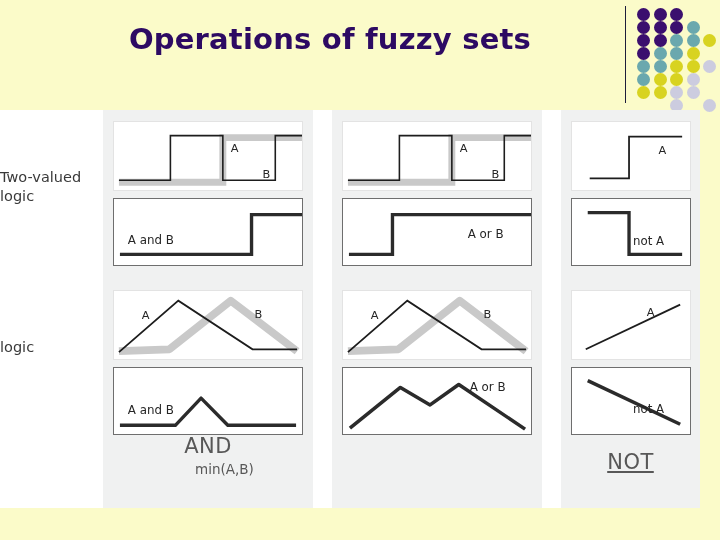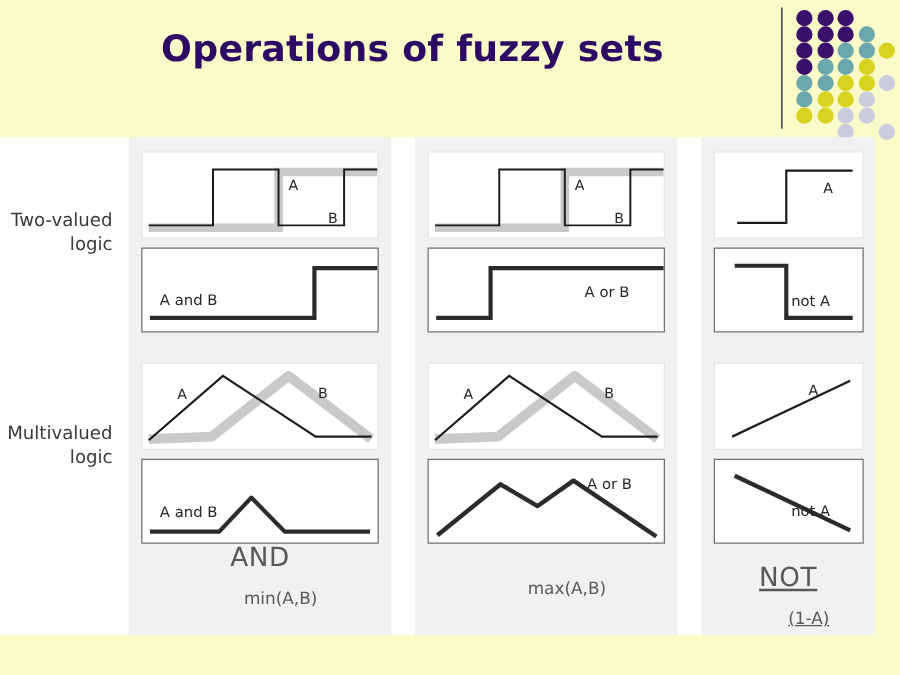--- a/index.html
+++ b/index.html
@@ -30,42 +30,42 @@
 
   
   .content{
     position:absolute;left:0;top:110px;width:700px;height:398px;
     background:#ffffff;
   }
   .rowlabel{
     position:absolute;
     font-family:"DejaVu Sans", sans-serif;
     font-size:14.5px;color:#3a3a3a;
-    text-align:right;line-height:1.32;
+    line-height:1.32;
     width:90px;
   }
   #rowlabel-two{left:0px;top:58px;}
   #rowlabel-multi{left:0px;top:228px;}
 
   
   .col{
     position:absolute;top:0;height:398px;
     background:#f0f1f1;
   }
   #col-and {left:103px;width:210px;}
   #col-or  {left:332px;width:210px;}
   #col-not {left:561px;width:139px;}
 
   .opname{
     position:absolute;width:100%;text-align:center;
     font-family:"DejaVu Sans", sans-serif;
     color:#585858;
   }
   .opname .big{font-size:21px;letter-spacing:.5px;display:block;}
-  .opname .small{font-size:13.5px;display:block;margin-top:13px;padding-left:33px;}
+  .opname .small{font-size:13.5px;display:block;margin-top:3px;padding-left:33px;}
 
   
   .box{position:absolute;background:#ffffff;box-sizing:border-box;}
   .box.light{border:1px solid #e3e3e3;}
   .box.dark{border:1px solid #6e6e6e;text-align:right;}
   .box svg{display:block;width:100%;height:100%;}
   .lbl{
     font-family:"DejaVu Sans", sans-serif;
     font-size:11.5px;fill:#262626;
   }
@@ -114,21 +114,20 @@
       </div>
   </div>
 
   <div class="content">
 
     <div class="rowlabel" id="rowlabel-two">
       <div>Two-valued</div>
       <div>logic</div>
     </div>
     <div class="rowlabel" id="rowlabel-multi">
-      <div>Multivalued</div>
       <div>logic</div>
     </div>
 
     <div class="col" id="col-and">
 
       <div class="box light" style="left:10px;top:11px;width:190px;height:70px;">
         <svg viewBox="0 0 190 70" preserveAspectRatio="none">
           <polyline points="5,62 110,62 110,16 190,16" fill="none" stroke="#c9c9c9" stroke-width="7"></polyline>
           <polyline points="5,60 57,60 57,14 110,14 110,60 163,60 163,14 190,14" fill="none" stroke="#1d1d1d" stroke-width="1.6"></polyline>
           <text class="lbl" x="118" y="31">A</text>
@@ -193,21 +192,20 @@
       </div>
 
       <div class="box dark" style="left:10px;top:257px;width:190px;height:68px;">
         <svg viewBox="0 0 190 68" preserveAspectRatio="none">
           <polyline points="7,62 58,20 88,38 117,17 184,63" fill="none" stroke="#2b2b2b" stroke-width="3.6" stroke-linejoin="round"></polyline>
           <text class="lbl bigger" x="128" y="24">A or B</text>
         </svg>
       </div>
 
       <div class="opname" style="top:340px;">
-        <span class="small">max(A,B)</span>
       </div>
     </div>
 
     <div class="col" id="col-not">
 
       <div class="box light" style="left:10px;top:11px;width:120px;height:70px;">
         <svg viewBox="0 0 120 70" preserveAspectRatio="none">
           <polyline points="18,58 58,58 58,15 112,15" fill="none" stroke="#1d1d1d" stroke-width="1.8"></polyline>
           <text class="lbl" x="88" y="33">A</text>
         </svg>
@@ -229,18 +227,17 @@
 
       <div class="box dark" style="left:10px;top:257px;width:120px;height:68px;">
         <svg viewBox="0 0 120 68" preserveAspectRatio="none">
           <line x1="16" y1="13" x2="110" y2="58" stroke="#2b2b2b" stroke-width="3.6"></line>
           <text class="lbl bigger" x="62" y="46">not A</text>
         </svg>
       </div>
 
       <div class="opname" style="top:340px;text-decoration:underline;">
         <span class="big">NOT</span>
-        <span class="small">(1-A)</span>
       </div>
     </div>
 
   </div>
 </div>
 
 </body></html>

